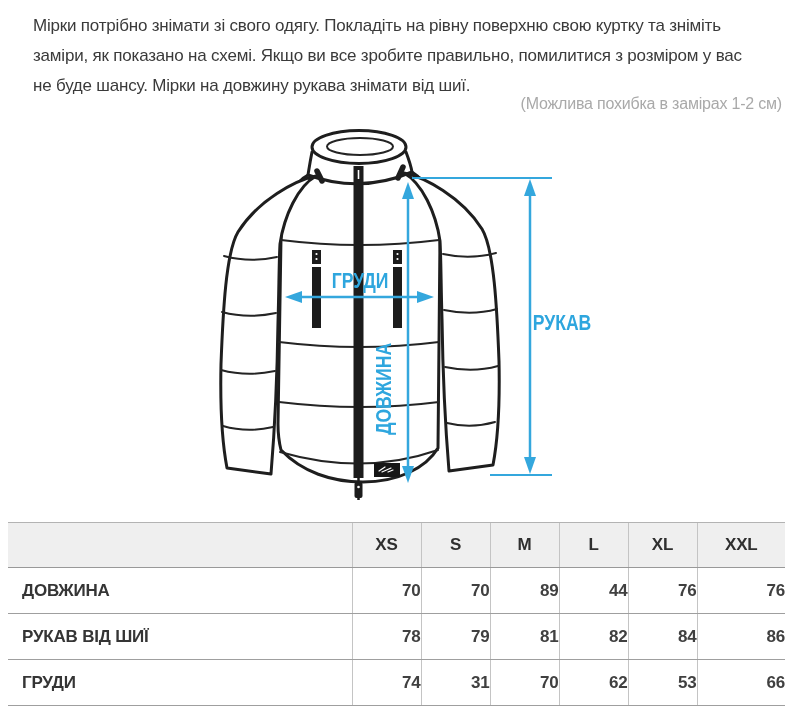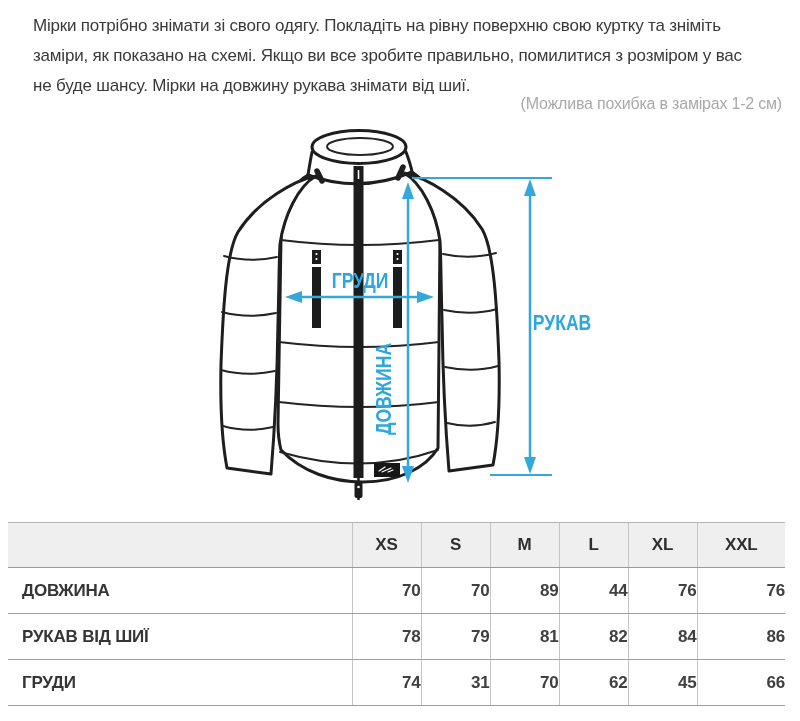--- a/index.html
+++ b/index.html
@@ -157,19 +157,19 @@
         <td>82</td>
         <td>84</td>
         <td>86</td>
       </tr>
       <tr>
         <td>ГРУДИ</td>
         <td>74</td>
         <td>31</td>
         <td>70</td>
         <td>62</td>
-        <td>45</td>
+        <td>53</td>
         <td>66</td>
       </tr>
     </tbody>
   </table>
 
 </div>
 
 </body></html>

